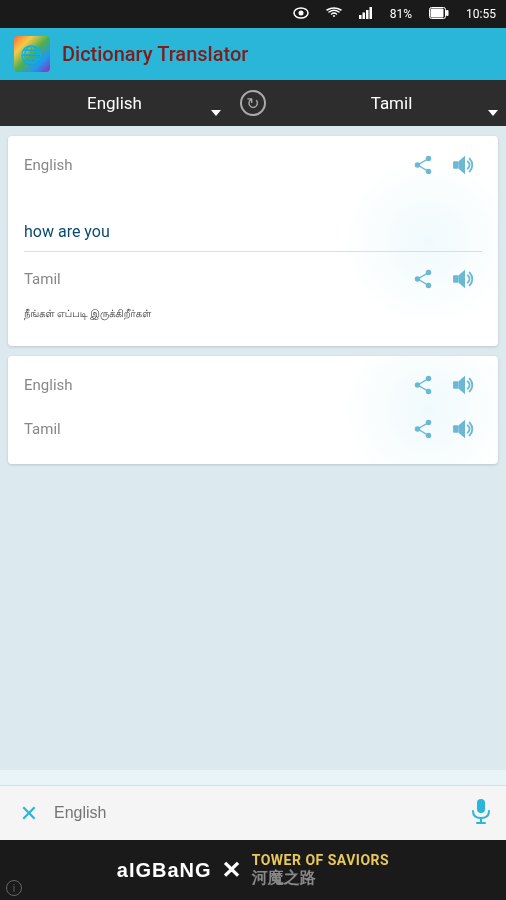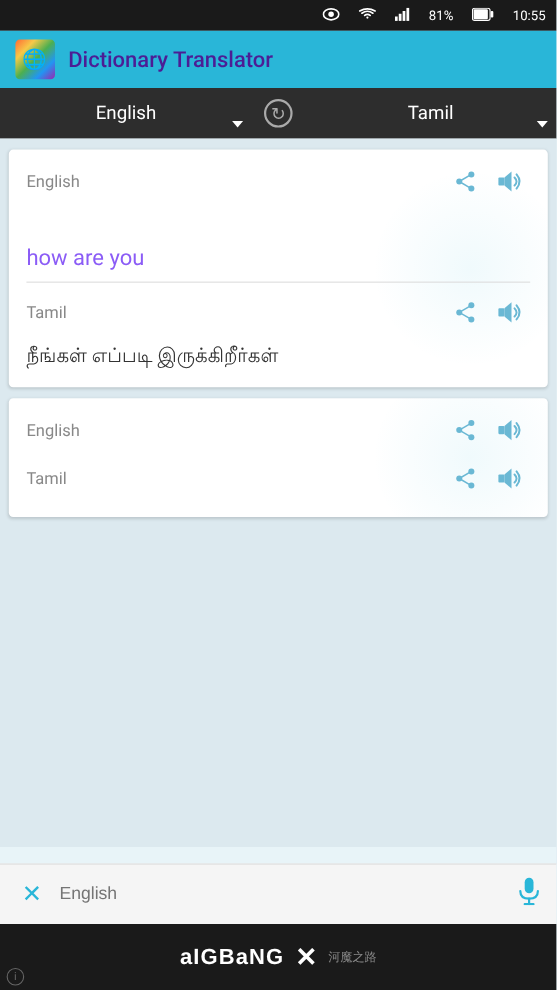--- a/index.html
+++ b/index.html
@@ -45,21 +45,21 @@
       width: 36px;
       height: 36px;
       border-radius: 4px;
       background: linear-gradient(135deg, #ff6b35, #f7c948, #4caf50, #2196f3, #9c27b0);
       display: flex;
       align-items: center;
       justify-content: center;
       font-size: 18px;
     }
     .app-title {
-      color: #4c1d95;
+      color: #7f1d1d;
       font-size: 20px;
       font-weight: 500;
     }
 
     
     .lang-bar {
       background: #2d2d2d;
       height: 46px;
       display: flex;
       align-items: center;
@@ -164,30 +164,30 @@
       width: 34px;
       height: 34px;
       display: flex;
       align-items: center;
       justify-content: center;
       cursor: pointer;
       color: #6ab8d4;
       font-size: 20px;
     }
     .card-text {
-      color: #8b5cf6;
-      font-size: 20px;
+      color: #0c4a6e;
+      font-size: 16px;
       padding: 6px 0 10px 0;
       border-bottom: 1px solid #ddd;
       min-height: 36px;
       margin-top: 34px;
     }
     .card-translated-text {
       color: #333;
-      font-size: 18px;
+      font-size: 10px;
       padding: 6px 0 4px 0;
       min-height: 32px;
     }
 
     
     .bottom-bar {
       position: absolute;
       bottom: 60px;
       left: 0;
       right: 0;
@@ -429,17 +429,18 @@
       <line x1="7" y1="25" x2="15" y2="25" stroke="#29b6d8" stroke-width="2" stroke-linecap="round"></line>
     </svg>
   </div>
 </div>
 
 <div class="ad-banner">
   <div class="ad-content">
     <span style="color:white; font-size:20px; font-weight:900; letter-spacing:1px; font-family:'Arial Black',Arial,sans-serif;">aIGBaNG</span>
     <span style="color:white; font-size:24px; font-weight:700;">✕</span>
     <div>
-      <div style="color:#888; font-size:11px;">河魔之路</div>
+      <div style="color:#e8c85a; font-size:14px; font-weight:700; letter-spacing:0.5px;">TOWER OF SAVIORS</div>
+      <div style="color:#888; font-size:16px;font-weight:bold;">河魔之路</div>
     </div>
   </div>
   <div class="info-icon">i</div>
 </div>
 
 </body></html>

